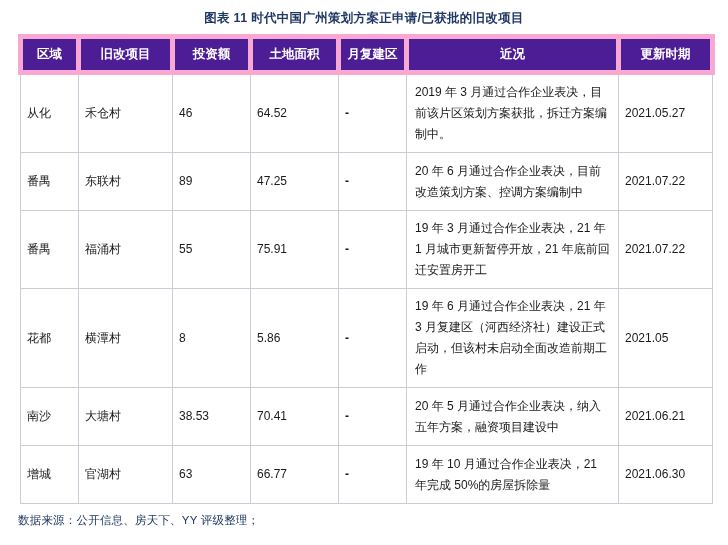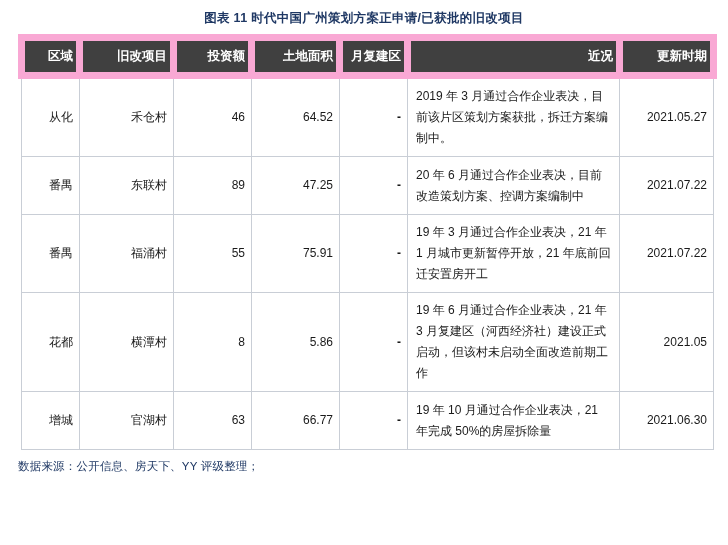--- a/index.html
+++ b/index.html
@@ -37,35 +37,35 @@
   }
   table.main col.c0 { width: 58px; }
   table.main col.c1 { width: 94px; }
   table.main col.c2 { width: 78px; }
   table.main col.c3 { width: 88px; }
   table.main col.c4 { width: 68px; }
   table.main col.c5 { width: 212px; }
   table.main col.c6 { width: 94px; }
 
   table.main thead th {
-    background: #404040;
+    background: #4c1d95;
     color: #ffffff;
     font-size: 12.5px;
     font-weight: bold;
-    border: 7px solid #f9a8d4;
+    border: 5px solid #f9a8d4;
     padding: 7px 3px;
-    text-align: right;
+    text-align: center;
     vertical-align: middle;
     line-height: 1.35;
   }
   table.main tbody td {
     border: 1px solid #c9ced6;
     font-size: 12px;
     padding: 18px 6px;
-    text-align: right;
+    text-align: left;
     vertical-align: middle;
     line-height: 1.75;
     color: #1a1a1a;
     background: #ffffff;
   }
   table.main tbody td.desc {
     text-align: left;
     padding: 7px 8px;
     line-height: 1.75;
   }
@@ -139,20 +139,29 @@
       <tr>
         <td>花都</td>
         <td>横潭村</td>
         <td>8</td>
         <td>5.86</td>
         <td class="dash">-</td>
         <td class="desc">19 年 6 月通过合作企业表决，21 年 3 月复建区（河西经济社）建设正式启动，但该村未启动全面改造前期工作</td>
         <td>2021.05</td>
       </tr>
       <tr>
+        <td>南沙</td>
+        <td>大塘村</td>
+        <td>38.53</td>
+        <td>70.41</td>
+        <td class="dash">-</td>
+        <td class="desc">20 年 5 月通过合作企业表决，纳入五年方案，融资项目建设中</td>
+        <td>2021.06.21</td>
+      </tr>
+      <tr>
         <td>增城</td>
         <td>官湖村</td>
         <td>63</td>
         <td>66.77</td>
         <td class="dash">-</td>
         <td class="desc">19 年 10 月通过合作企业表决，21 年完成 50%的房屋拆除量</td>
         <td>2021.06.30</td>
       </tr>
     </tbody>
   </table>

